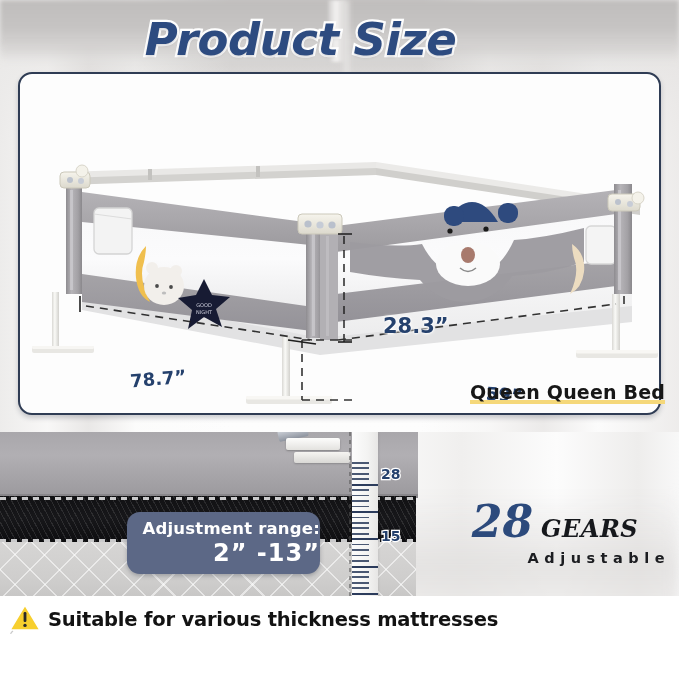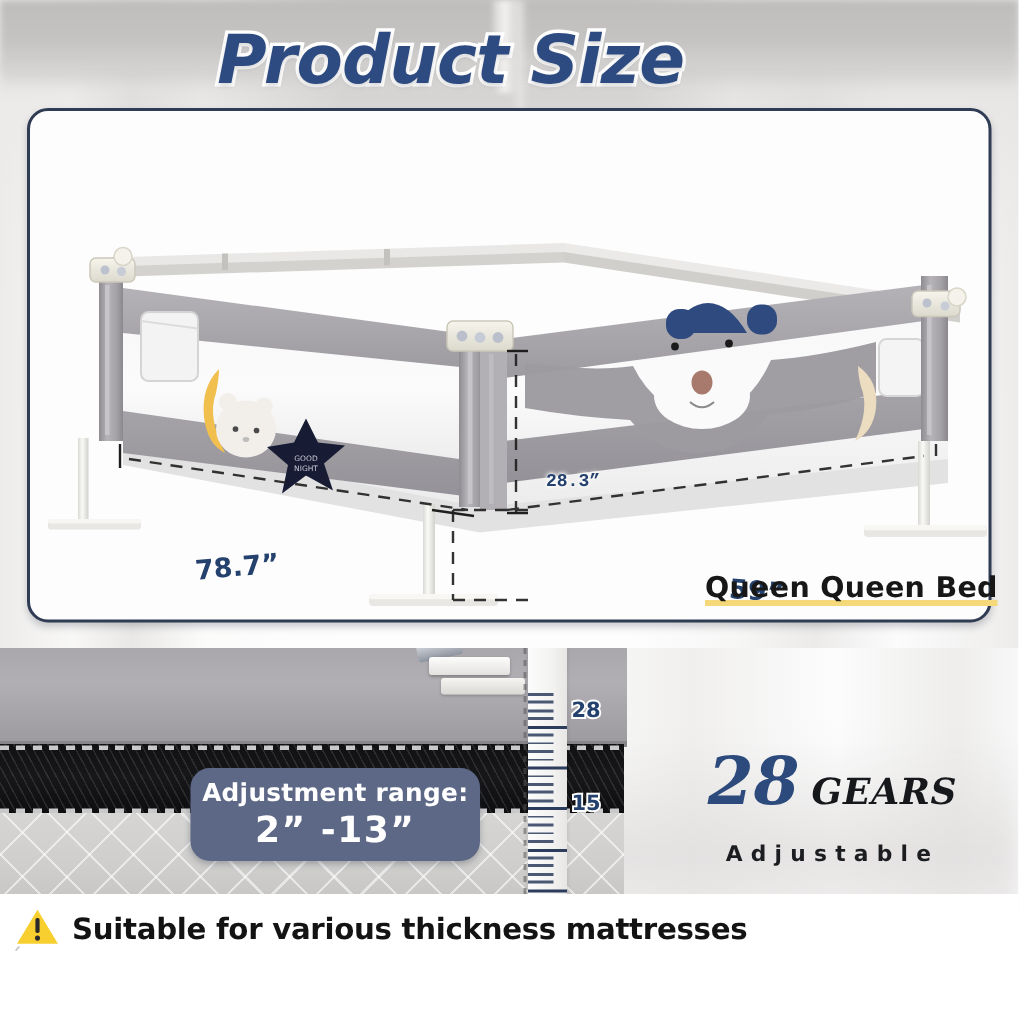--- a/index.html
+++ b/index.html
@@ -71,21 +71,21 @@
   .rail-svg{ position:absolute; left:0; top:0; width:643px; height:343px; }
 
   
   .dim{
     position:absolute; color:#25416d; font-weight:bold;
     font-family:"DejaVu Sans", sans-serif; white-space:nowrap;
     text-shadow:0 0 2px #fff,0 0 3px #fff,0 0 4px #fff;
     z-index:6;
   }
   .dim-787{ left:110px; top:294px; font-size:18px; transform:rotate(-5deg); }
-  .dim-283{ left:344px; top:240px; font-size:12px;font-family:Liberation Mono, monospace; }
+  .dim-283{ left:363px; top:240px; font-size:21px; }
   .dim-59 { left:466px; top:310px; font-size:18px; transform:rotate(4deg); }
 
   .queen{
     position:absolute; left:470px; top:381px; z-index:6;
     font-family:"DejaVu Sans", sans-serif; font-size:19px; font-weight:bold;
     color:#171717; letter-spacing:.2px; white-space:nowrap;
     padding-bottom:1px;
     background-image:linear-gradient(#f5d87a,#f5d87a);
     background-size:100% 4px; background-position:0 100%; background-repeat:no-repeat;
   }
@@ -165,31 +165,31 @@
     position:absolute; color:#24406c; font-weight:bold; font-size:14px;
     font-family:"DejaVu Sans", sans-serif;
     -webkit-text-stroke:2.5px #ffffff; paint-order:stroke fill;
   }
 
   
   .badge{
     position:absolute; left:127px; top:512px; width:193px; height:62px;
     background:#5c6886; border-radius:13px; z-index:7;
     box-shadow:0 2px 4px rgba(40,45,60,.3);
-    display:flex; flex-direction:column; align-items:center; justify-content:center;
+    display:flex; flex-direction:column; align-items:flex-end; justify-content:center;
   }
   .badge-l1{ color:#fff; font-size:16.5px; font-weight:bold; font-family:"DejaVu Sans", sans-serif; letter-spacing:.2px; }
   .badge-l2{ color:#fff; font-size:24px; font-weight:bold; font-family:"DejaVu Sans", sans-serif; margin-top:1px; letter-spacing:1px;}
 
   
   .gears{ position:absolute; left:440px; top:500px; width:230px; z-index:7; text-align:center;}
   .gears-row{ display:flex; align-items:baseline; justify-content:center; gap:8px;}
   .gears-num{ font-size:44px; font-weight:bold; font-style:italic; color:#2c4a7c; font-family:"DejaVu Serif", serif; line-height:1;}
   .gears-word{ font-size:24px; font-weight:bold; font-style:italic; color:#16181c; font-family:"DejaVu Serif", serif; letter-spacing:.5px;}
-  .gears-sub{ margin-top:18px; font-size:14.5px; font-weight:bold; color:#1c1d21; letter-spacing:5.5px; font-family:"DejaVu Sans", sans-serif;}
+  .gears-sub{ margin-top:6px; font-size:14.5px; font-weight:bold; color:#1c1d21; letter-spacing:5.5px; font-family:"DejaVu Sans", sans-serif;text-align:right;}
 
   
   .footer{
     position:absolute; left:0; top:596px; width:679px; height:47px;
     background:#ffffff; display:flex; align-items:center; padding-left:8px;
   }
   .warn-icon{ width:34px; height:32px; flex:none; margin-right:6px; position:relative; top:-2px;}
   .footer-text{
     font-size:19.5px; font-weight:bold; color:#131313;
     font-family:"DejaVu Sans", sans-serif; letter-spacing:-.2px; white-space:nowrap;

